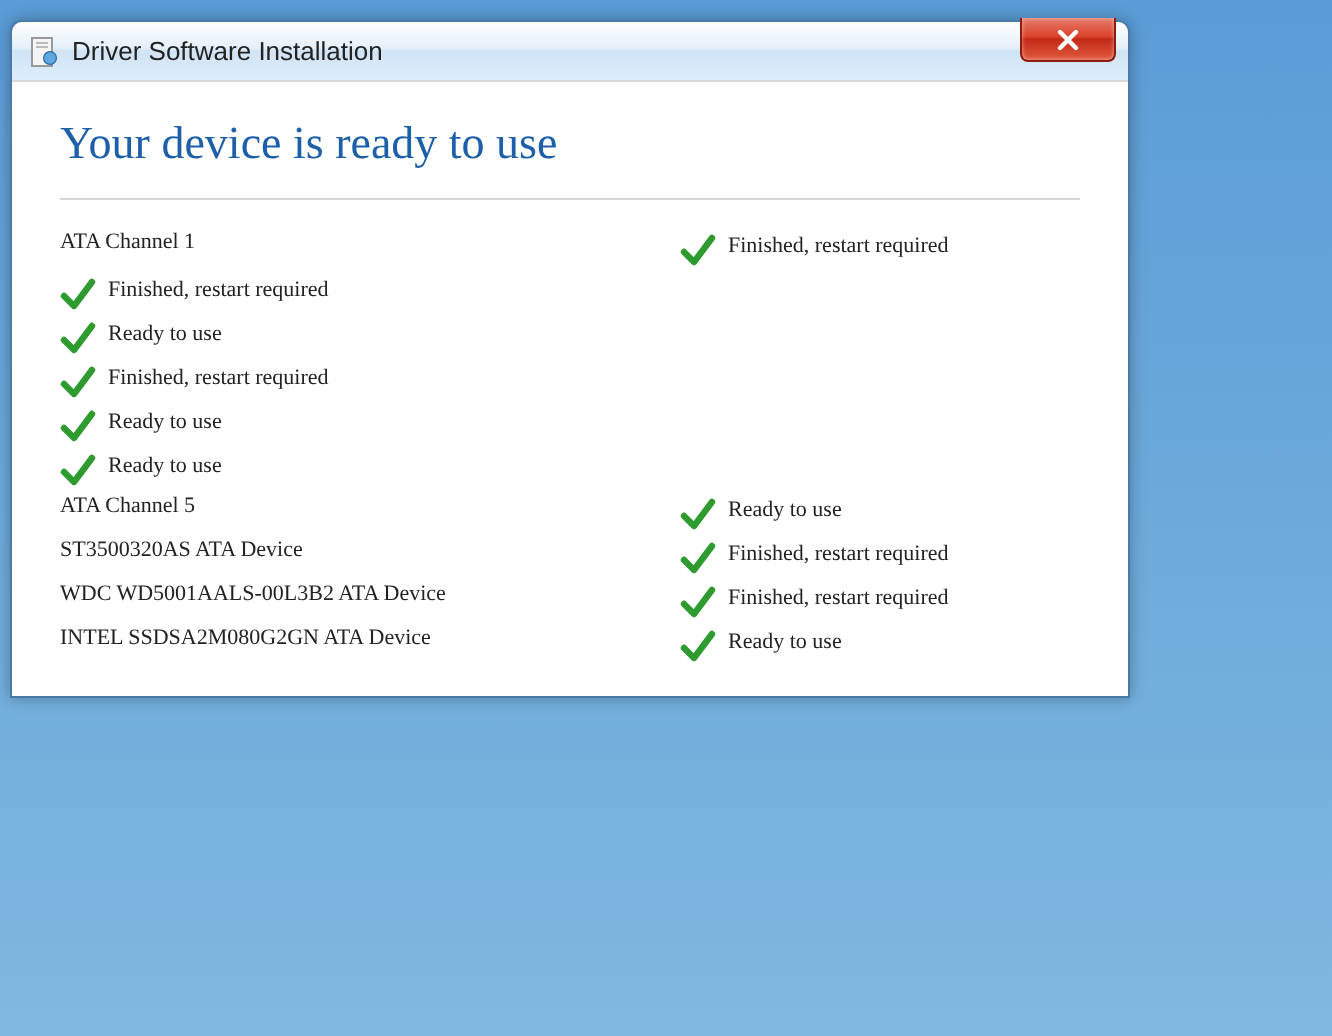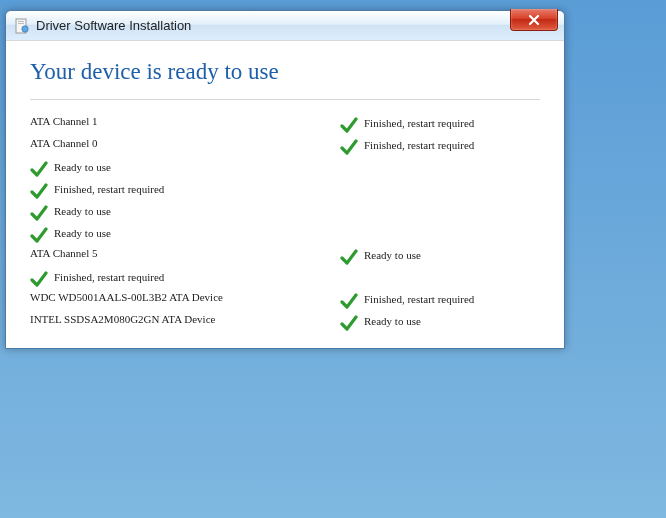--- a/index.html
+++ b/index.html
@@ -161,21 +161,20 @@
         <div class="device-row">
           <div class="device-name">ATA Channel 1</div>
           <div class="status-cell">
             <svg class="check-icon" viewBox="0 0 18 18">
   <path d="M2 10 L7 15 L16 3" fill="none" stroke="#2e9b2e" stroke-width="3.2" stroke-linecap="round" stroke-linejoin="round"></path>
 </svg>
             <span>Finished, restart required</span>
           </div>
         </div>
         <div class="device-row">
-          <div class="device-name">ATA Channel 0</div>
           <div class="status-cell">
             <svg class="check-icon" viewBox="0 0 18 18">
   <path d="M2 10 L7 15 L16 3" fill="none" stroke="#2e9b2e" stroke-width="3.2" stroke-linecap="round" stroke-linejoin="round"></path>
 </svg>
             <span>Finished, restart required</span>
           </div>
         </div>
         <div class="device-row">
           <div class="status-cell">
             <svg class="check-icon" viewBox="0 0 18 18">
@@ -211,20 +210,21 @@
         <div class="device-row">
           <div class="device-name">ATA Channel 5</div>
           <div class="status-cell">
             <svg class="check-icon" viewBox="0 0 18 18">
   <path d="M2 10 L7 15 L16 3" fill="none" stroke="#2e9b2e" stroke-width="3.2" stroke-linecap="round" stroke-linejoin="round"></path>
 </svg>
             <span>Ready to use</span>
           </div>
         </div>
         <div class="device-row">
+          <div class="device-name">ST3500320AS ATA Device</div>
           <div class="status-cell">
             <svg class="check-icon" viewBox="0 0 18 18">
   <path d="M2 10 L7 15 L16 3" fill="none" stroke="#2e9b2e" stroke-width="3.2" stroke-linecap="round" stroke-linejoin="round"></path>
 </svg>
             <span>Finished, restart required</span>
           </div>
         </div>
         <div class="device-row">
           <div class="device-name">WDC WD5001AALS-00L3B2 ATA Device</div>
           <div class="status-cell">

